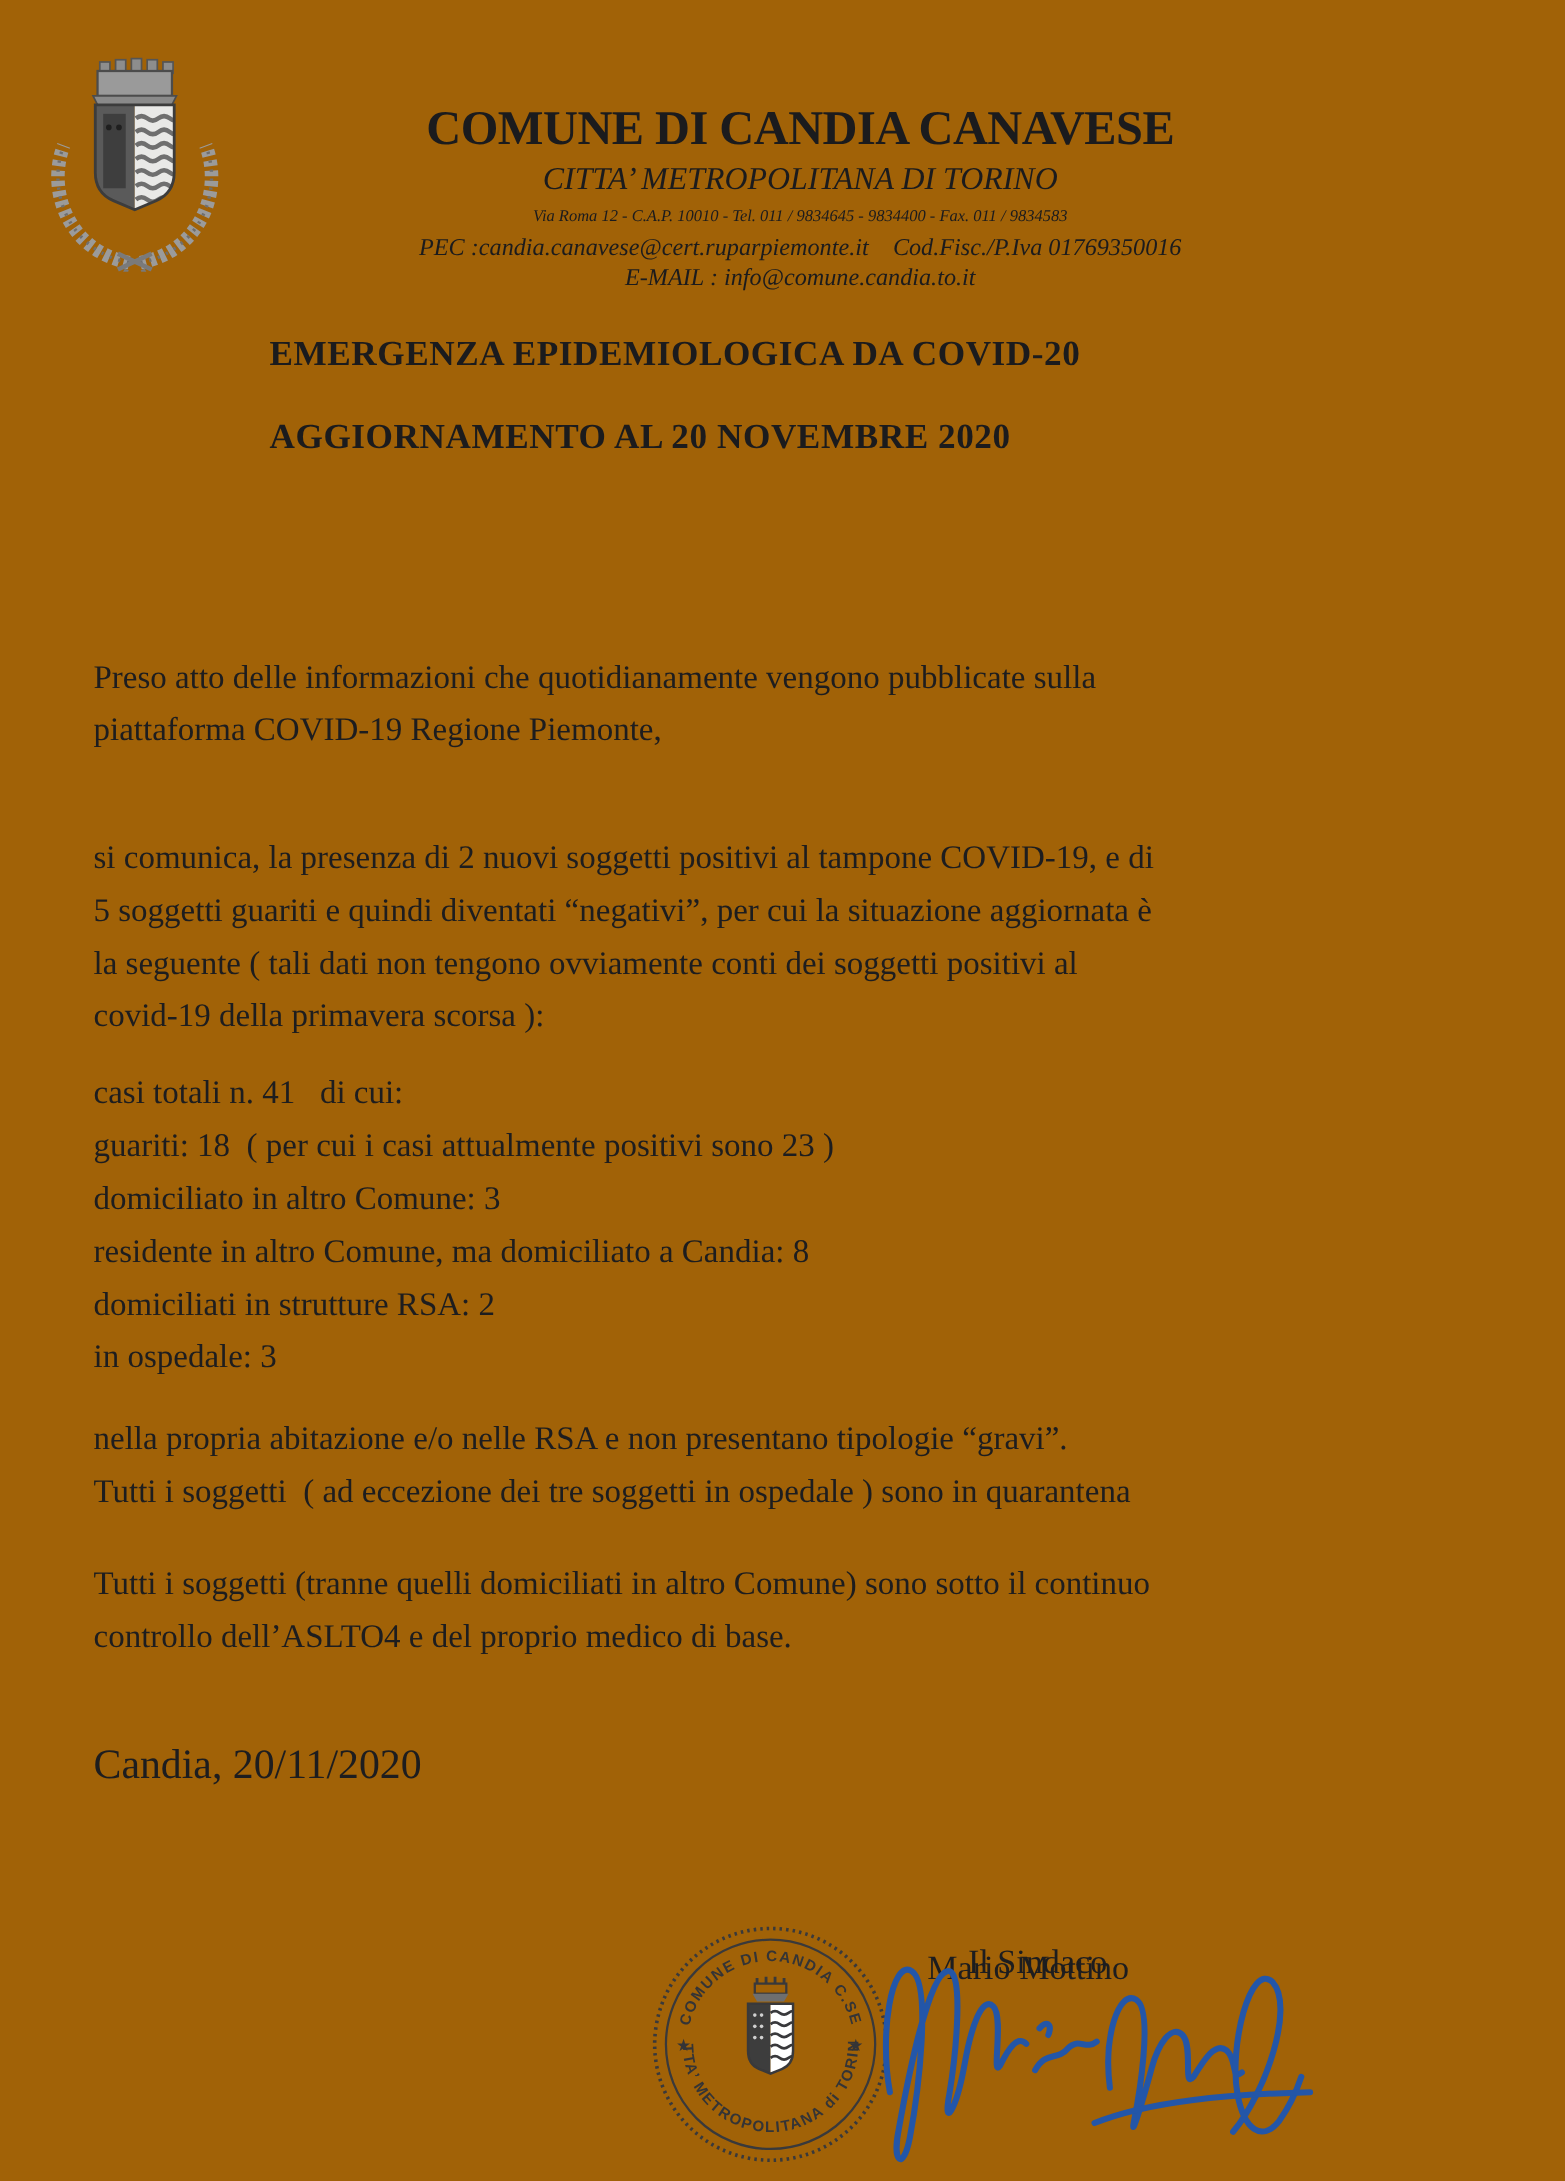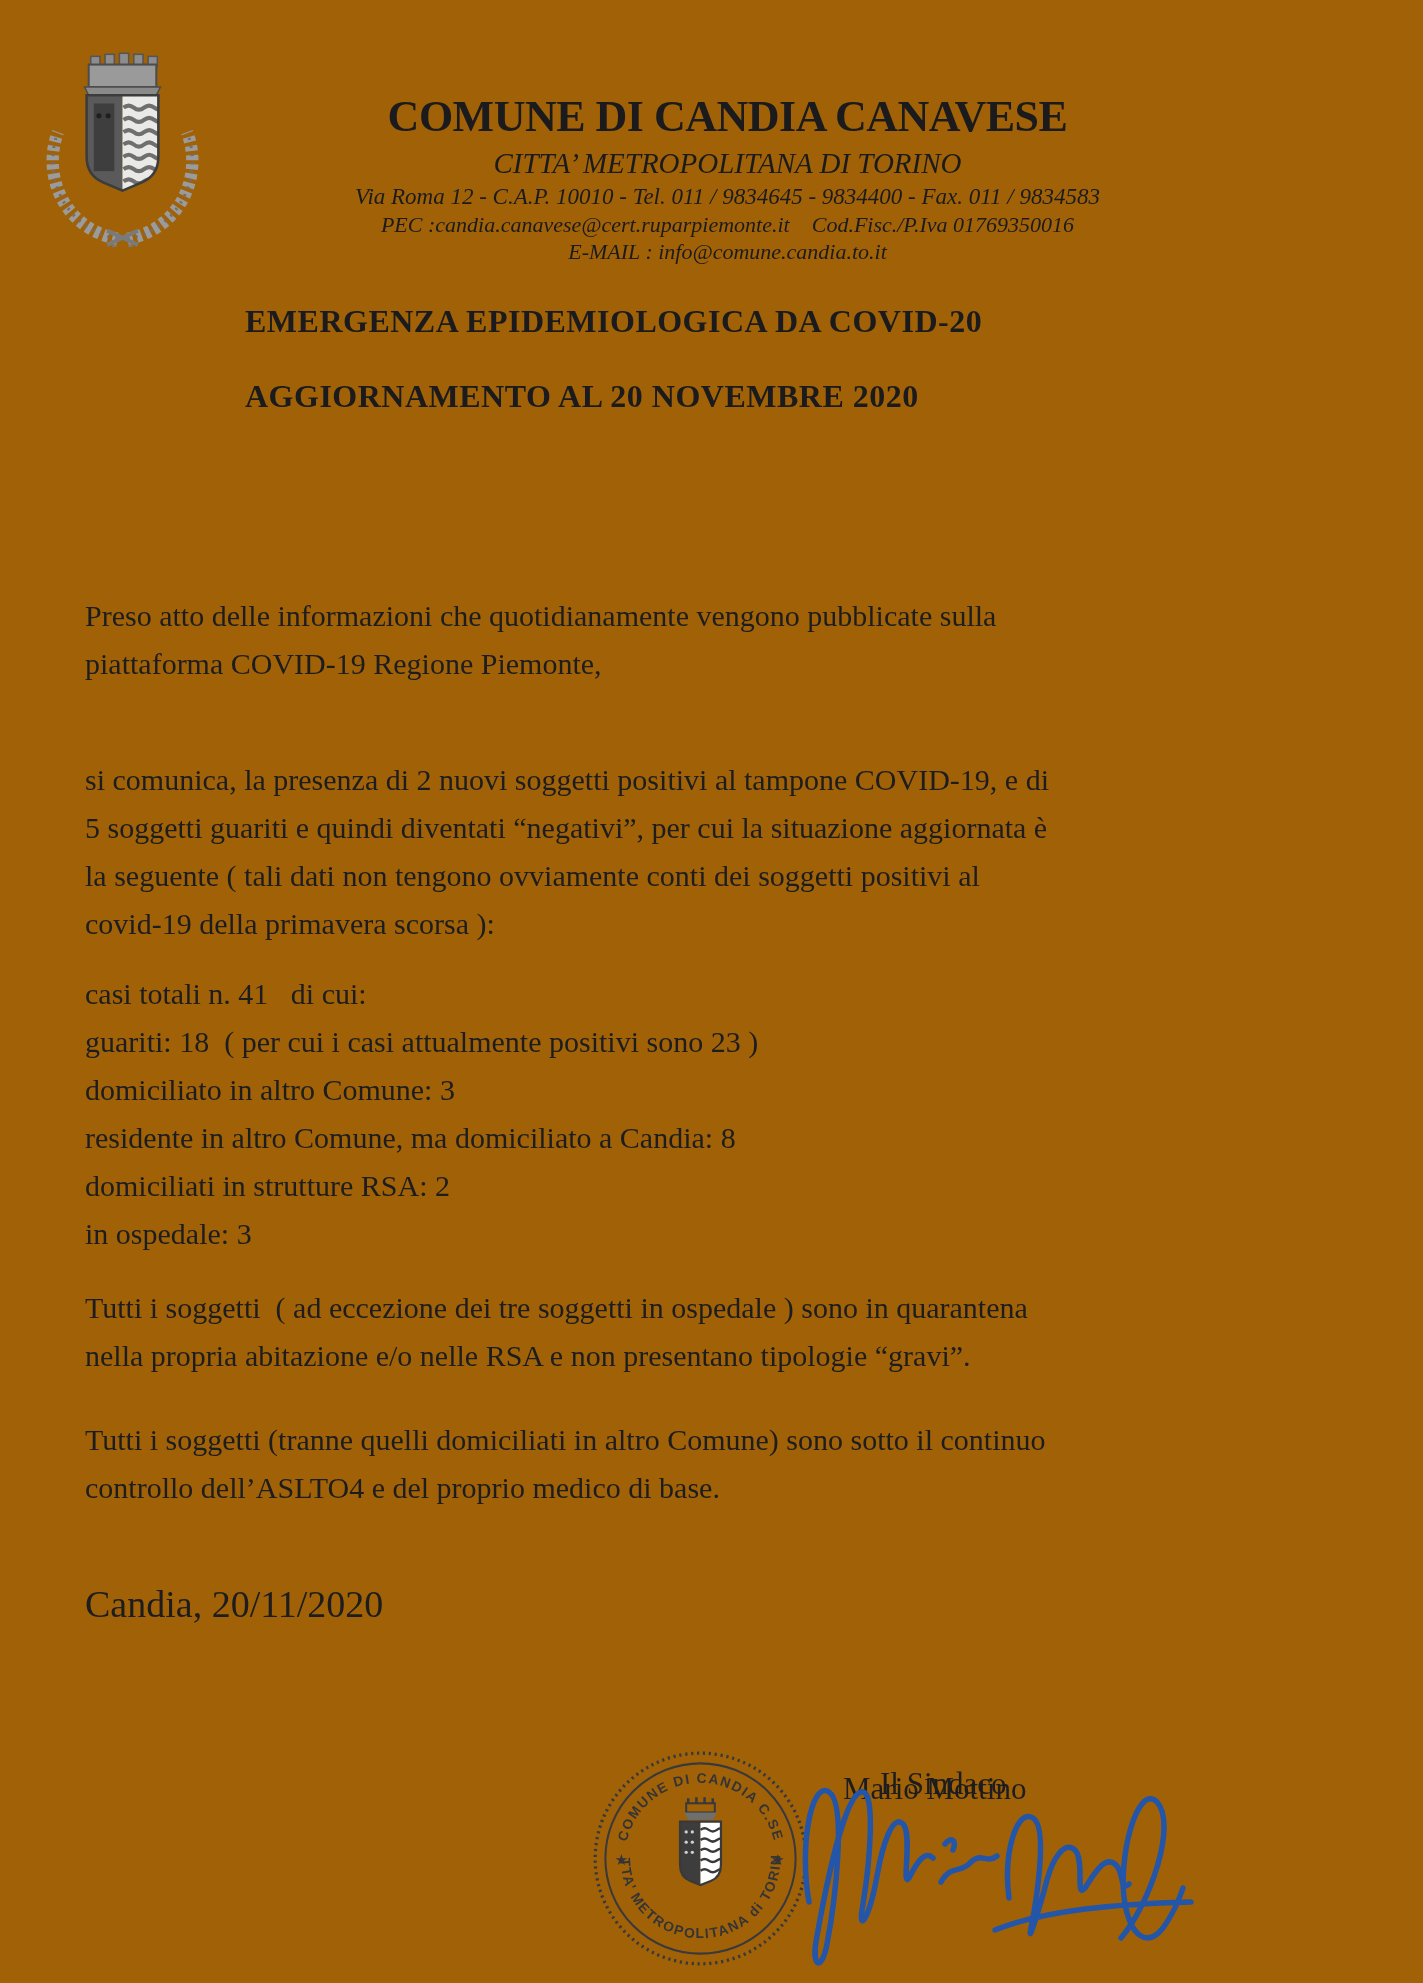--- a/index.html
+++ b/index.html
@@ -38,21 +38,21 @@
     white-space: pre;
   }
   .header-subtitle {
     font-size: 29px;
     font-style: italic;
     line-height: 34px;
     margin-top: 4px;
     white-space: pre;
   }
   .header-address {
-    font-size: 23px;
+    font-size: 15px;
     font-style: italic;
     line-height: 28px;
     margin-top: 3px;
     white-space: pre;
   }
   .header-pec, .header-email {
     font-size: 22px;
     font-style: italic;
     line-height: 27px;
     white-space: pre;
@@ -214,22 +214,22 @@
   <div class="text-block block-stats">
     <div class="text-line">casi totali n. 41   di cui:</div>
     <div class="text-line">guariti: 18  ( per cui i casi attualmente positivi sono 23 )</div>
     <div class="text-line">domiciliato in altro Comune: 3</div>
     <div class="text-line">residente in altro Comune, ma domiciliato a Candia: 8</div>
     <div class="text-line">domiciliati in strutture RSA: 2</div>
     <div class="text-line">in ospedale: 3</div>
   </div>
 
   <div class="text-block block-quarantine">
+    <div class="text-line">nella propria abitazione e/o nelle RSA e non presentano tipologie “gravi”.</div>
     <div class="text-line">Tutti i soggetti  ( ad eccezione dei tre soggetti in ospedale ) sono in quarantena</div>
-    <div class="text-line">nella propria abitazione e/o nelle RSA e non presentano tipologie “gravi”.</div>
   </div>
 
   <div class="text-block block-monitoring">
     <div class="text-line">Tutti i soggetti (tranne quelli domiciliati in altro Comune) sono sotto il continuo</div>
     <div class="text-line">controllo dell’ASLTO4 e del proprio medico di base.</div>
   </div>
 
   <div class="dateline">Candia, 20/11/2020</div>
 
   <svg class="stamp" width="225" height="225" viewBox="0 0 220 220">

